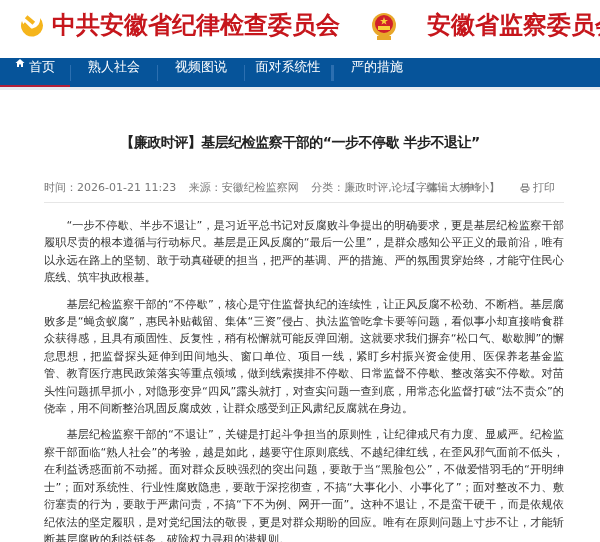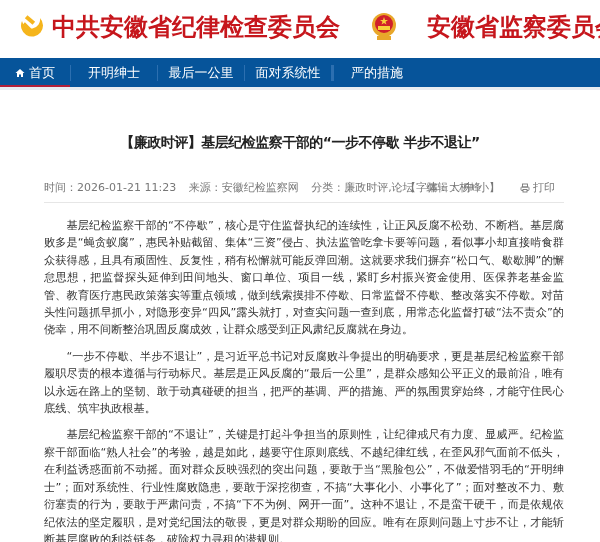--- a/index.html
+++ b/index.html
@@ -3,26 +3,26 @@
   <meta charset="utf-8">
   <style>
     * { margin: 0; padding: 0; box-sizing: border-box; }
     html, body { width: 600px; height: 542px; overflow: hidden; background: #ffffff; }
     body { font-family: "DejaVu Sans", "Liberation Sans", sans-serif; color: #333; position: relative; }
 
     .header { position: absolute; left: 0; top: 0; width: 600px; height: 57px; background: #fff; }
     .logo-group { position: absolute; top: 10px; display: flex; align-items: center; }
     .logo-group.left { left: 16px; }
     .logo-group.right { left: 371px; gap: 24px; }
-    .org-name { font-family: Liberation Sans, sans-serif; font-weight: bold; color: #c6161c; font-size: 24px; letter-spacing: 0px; line-height: 34px; margin-left: 6px; white-space: nowrap; }
+    .org-name { font-family: Liberation Mono, monospace; font-weight: bold; color: #c6161c; font-size: 24px; letter-spacing: 0px; line-height: 34px; margin-left: 6px; white-space: nowrap; }
     .org-name.left { font-size: 24px; }
     .org-name.right { font-size: 24px; }
 
     .nav { position: absolute; left: 0; top: 58px; width: 600px; height: 29px; background: #06549a; display: flex; align-items: center; }
-    .nav-item { position: relative; height: 29px; display: flex; align-items: center; justify-content: center; color: #fff; font-size: 13px; white-space: nowrap; }
+    .nav-item { position: relative; height: 29px; display: flex; align-items: flex-start; justify-content: center; color: #fff; font-size: 13px; white-space: nowrap; }
     .nav-item .home-ico { width: 10px; height: 10px; margin-right: 4px; }
     .nav-sep { width: 1px; height: 16px; background: #2c6fb0; }
     .nav-underline { position: absolute; left: 0; top: 85px; width: 70px; height: 2px; background: #b0203a; }
     .nav-bottom { position: absolute; left: 0; top: 87px; width: 600px; height: 3px; background: #e9edf1; }
 
     .title { position: absolute; left: 0; top: 127px; width: 600px; text-align: center; font-size: 14px; color: #222; line-height: 30px; white-space: nowrap; letter-spacing: -0.5px; }
 
     .meta { position: absolute; left: 44px; top: 180px; width: 520px; height: 16px; font-size: 11px; color: #777; line-height: 16px; white-space: nowrap; }
     .meta span { margin-right: 9px; }
     .meta-right { position: absolute; right: 0; top: 0; display: flex; align-items: center; }
@@ -59,25 +59,25 @@
 
 <div class="nav">
   <div class="nav-item" style="width:70px">
     <svg class="home-ico" viewBox="0 0 10 10">
         <path d="M5 1 L9.5 5 L8 5 L8 9 L6 9 L6 6.5 L4 6.5 L4 9 L2 9 L2 5 L0.5 5 Z" fill="#fff"></path>
       </svg>
     <span>首页</span>
   </div>
   <div class="nav-sep"></div>
   <div class="nav-item" style="width:86px">
-      <span>开明绅士</span>
+      <span>熟人社会</span>
     </div>
   <div class="nav-sep"></div>
   <div class="nav-item" style="width:86px">
-      <span>最后一公里</span>
+      <span>视频图说</span>
     </div>
   <div class="nav-sep"></div>
   <div class="nav-item" style="width:86px">
       <span>面对系统性</span>
     </div>
   <div class="nav-sep"></div>
   <div class="nav-sep"></div>
   <div class="nav-sep"></div>
   <div class="nav-item" style="width:86px">
       <span>严的措施</span>
@@ -99,17 +99,17 @@
       <rect x="2.5" y="1" width="5" height="3" fill="none" stroke="#777" stroke-width="0.9"></rect>
       <rect x="1" y="4" width="8" height="3.5" rx="0.8" fill="none" stroke="#777" stroke-width="0.9"></rect>
       <rect x="3" y="6.5" width="4" height="2.5" fill="#fff" stroke="#777" stroke-width="0.9"></rect>
     </svg>
     <span>打印</span>
   </div>
 </div>
 <div class="divider"></div>
 
 <div class="article">
+  <p>“一步不停歇、半步不退让”，是习近平总书记对反腐败斗争提出的明确要求，更是基层纪检监察干部履职尽责的根本遵循与行动标尺。基层是正风反腐的“最后一公里”，是群众感知公平正义的最前沿，唯有以永远在路上的坚韧、敢于动真碰硬的担当，把严的基调、严的措施、严的氛围贯穿始终，才能守住民心底线、筑牢执政根基。</p>
   <p>基层纪检监察干部的“不停歇”，核心是守住监督执纪的连续性，让正风反腐不松劲、不断档。基层腐败多是“蝇贪蚁腐”，惠民补贴截留、集体“三资”侵占、执法监管吃拿卡要等问题，看似事小却直接啃食群众获得感，且具有顽固性、反复性，稍有松懈就可能反弹回潮。这就要求我们摒弃“松口气、歇歇脚”的懈怠思想，把监督探头延伸到田间地头、窗口单位、项目一线，紧盯乡村振兴资金使用、医保养老基金监管、教育医疗惠民政策落实等重点领域，做到线索摸排不停歇、日常监督不停歇、整改落实不停歇。对苗头性问题抓早抓小，对隐形变异“四风”露头就打，对查实问题一查到底，用常态化监督打破“法不责众”的侥幸，用不间断整治巩固反腐成效，让群众感受到正风肃纪反腐就在身边。</p>
-  <p>“一步不停歇、半步不退让”，是习近平总书记对反腐败斗争提出的明确要求，更是基层纪检监察干部履职尽责的根本遵循与行动标尺。基层是正风反腐的“最后一公里”，是群众感知公平正义的最前沿，唯有以永远在路上的坚韧、敢于动真碰硬的担当，把严的基调、严的措施、严的氛围贯穿始终，才能守住民心底线、筑牢执政根基。</p>
   <p>基层纪检监察干部的“不退让”，关键是打起斗争担当的原则性，让纪律戒尺有力度、显威严。纪检监察干部面临“熟人社会”的考验，越是如此，越要守住原则底线、不越纪律红线，在歪风邪气面前不低头，在利益诱惑面前不动摇。面对群众反映强烈的突出问题，要敢于当“黑脸包公”，不做爱惜羽毛的“开明绅士”；面对系统性、行业性腐败隐患，要敢于深挖彻查，不搞“大事化小、小事化了”；面对整改不力、敷衍塞责的行为，要敢于严肃问责，不搞“下不为例、网开一面”。这种不退让，不是蛮干硬干，而是依规依纪依法的坚定履职，是对党纪国法的敬畏，更是对群众期盼的回应。唯有在原则问题上寸步不让，才能斩断基层腐败的利益链条，破除权力寻租的潜规则。</p>
 
 </div>
 
 </body></html>

